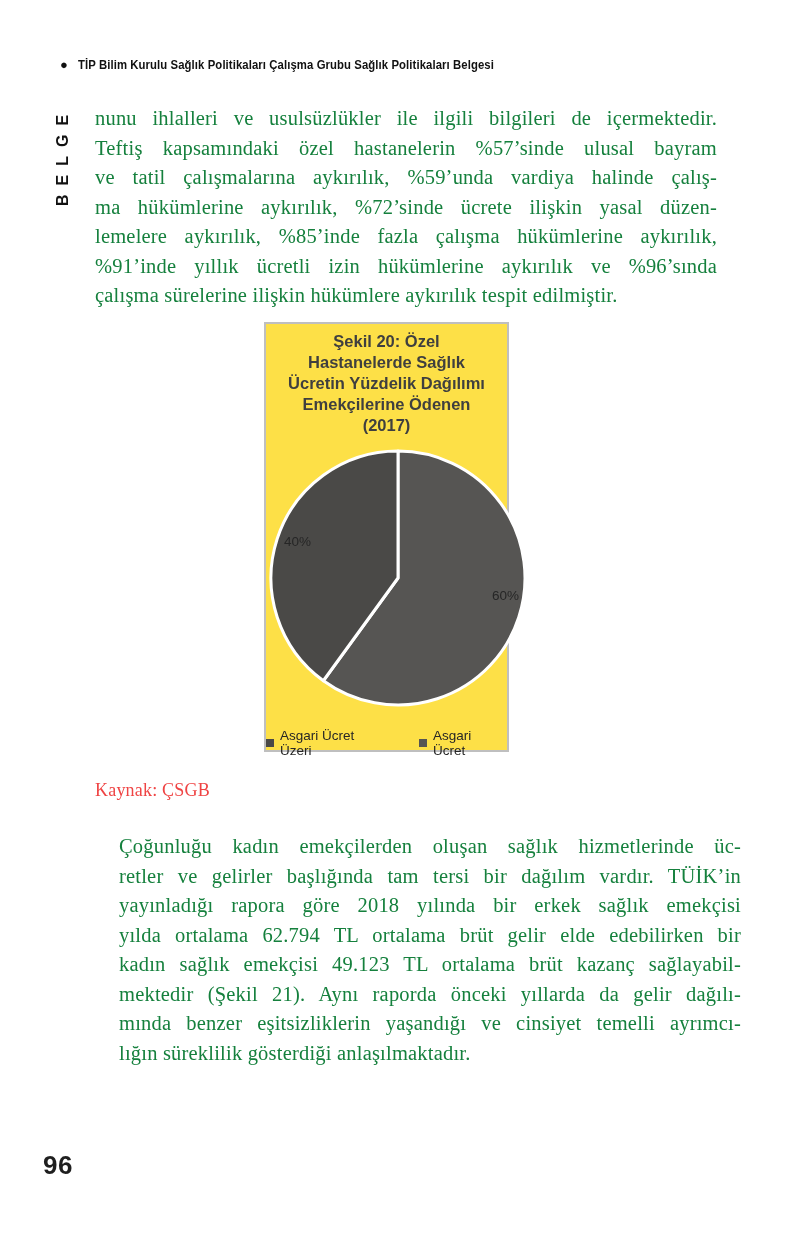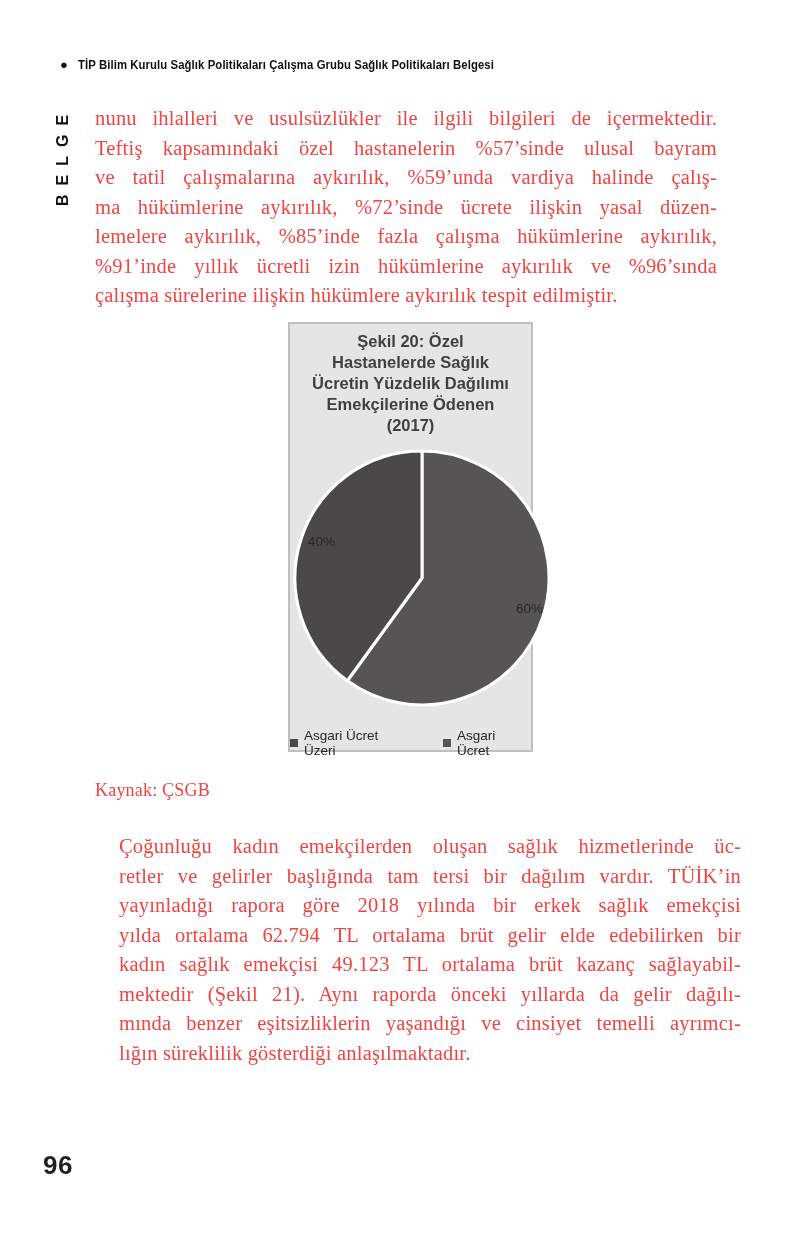--- a/index.html
+++ b/index.html
@@ -28,49 +28,48 @@
     position:absolute;left:54px;top:88px;width:118px;
     transform:rotate(-90deg) translateX(-118px);
     transform-origin:left top;
     font-family:"Liberation Sans", sans-serif;
     font-weight:bold;font-size:16px;letter-spacing:9px;color:#111;
     white-space:nowrap;
   }
   
   .para{
     position:absolute;left:95px;width:622px;
-    font-size:20.5px;line-height:29.5px;color:#ef4444;
+    font-size:20.5px;line-height:29.5px;color:#15803d;
     letter-spacing:0.2px;
   }
   .para.lines div{text-align:justify;text-align-last:justify;}
   .para.lines div:last-child{text-align-last:auto;}
   #para1{top:104px;}
   #para2{top:832px;margin-left:24px;}
   .source-line{
     position:absolute;left:95px;top:776px;
     font-size:18px;line-height:29.5px;color:#ef4444;letter-spacing:0.2px;
   }
   
   .figure{
     position:absolute;left:264px;top:322px;width:245px;height:430px;
-    background:#e5e5e5;border:2px solid #bfbfbf;box-sizing:border-box;
+    background:#fde047;border:2px solid #bfbfbf;box-sizing:border-box;
     font-family:"Liberation Sans", sans-serif;
-    margin-left:24px;
   }
   .figure-title{
     position:absolute;left:0;top:7px;width:100%;
     font-size:16.5px;line-height:21px;font-weight:bold;color:#3f3f3f;
   }
   .figure-title div{text-align:center;}
   .pie-wrap{position:absolute;left:0;top:124px;width:267px;height:262px;}
   .pie-label{
     position:absolute;font-size:13.5px;color:#262626;font-weight:normal;
   }
   .pie-label.l40{left:18px;top:210px;}
-  .pie-label.l60{left:226px;top:277px;}
+  .pie-label.l60{left:226px;top:264px;}
   .legend{
     position:absolute;left:0;top:404px;width:100%;
     display:flex;justify-content:center;align-items:center;gap:30px;
   }
   .legend-item{display:flex;align-items:center;gap:6px;}
   .legend-marker{width:8px;height:8px;display:inline-block;}
   .legend-text{font-size:13.5px;color:#262626;}
   
   .page-number{
     position:absolute;left:43px;top:1150px;

